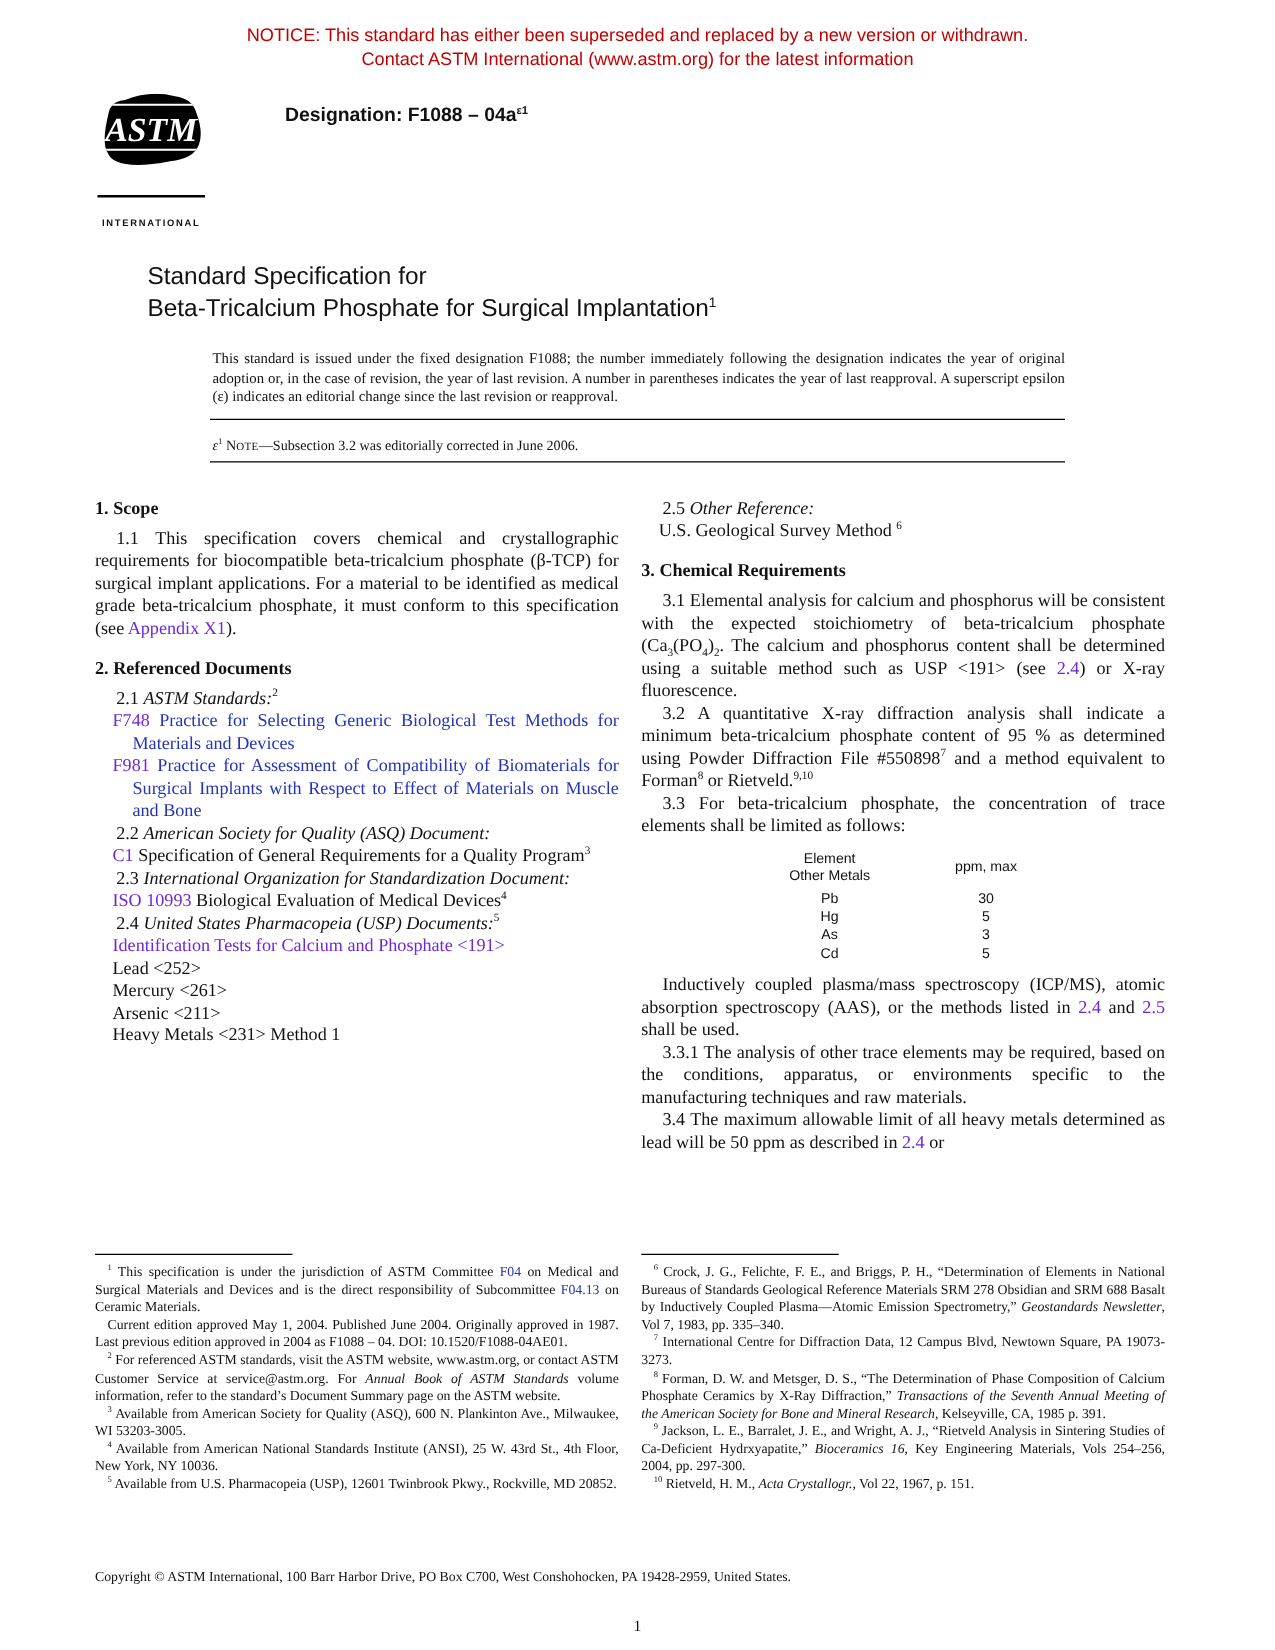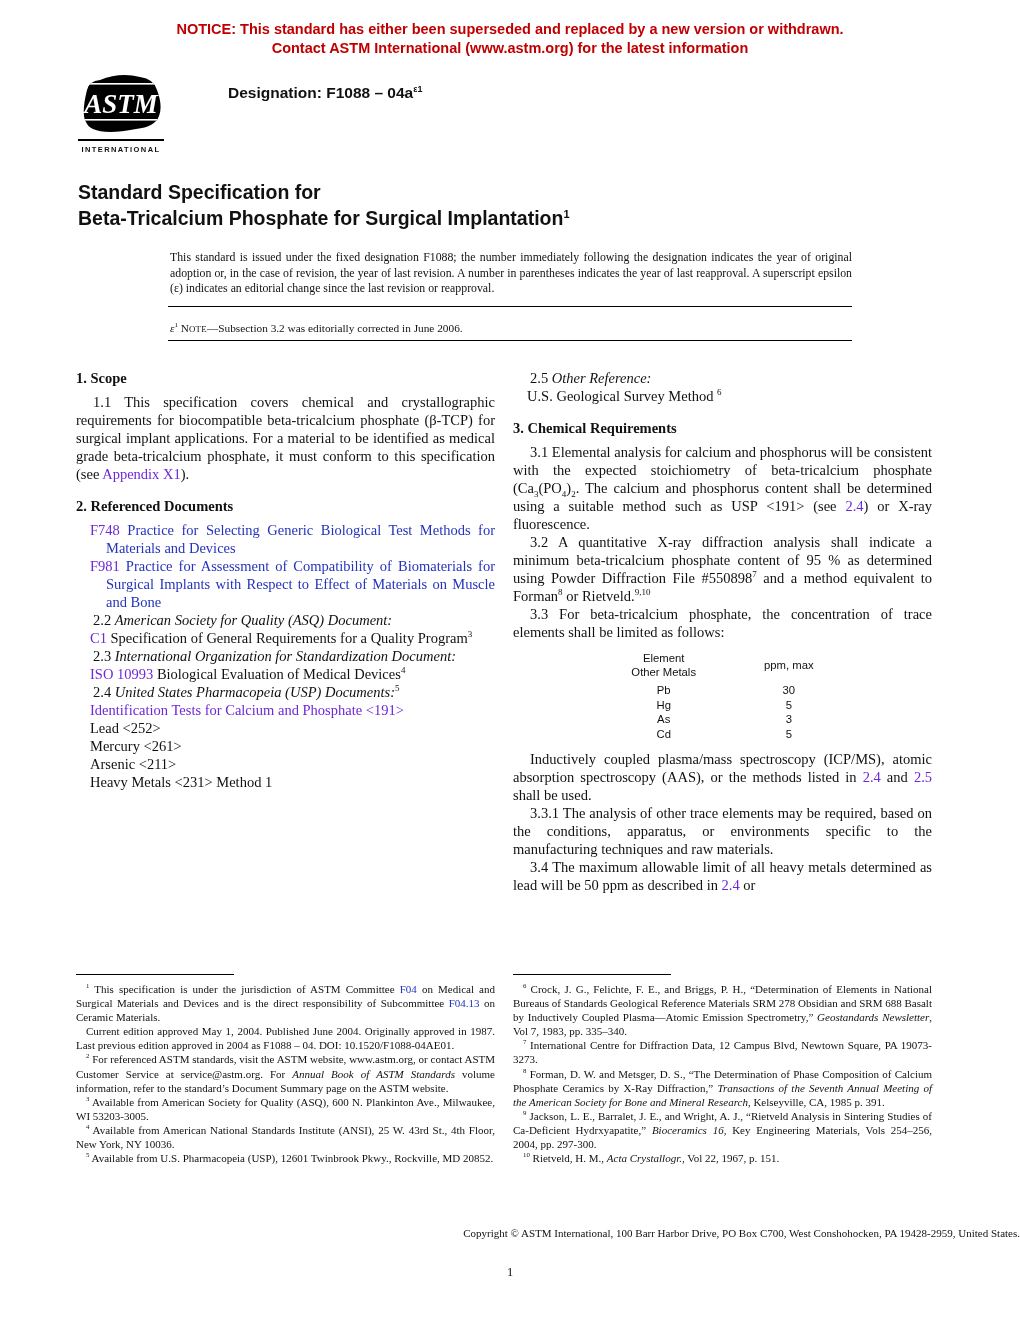--- a/index.html
+++ b/index.html
@@ -4,37 +4,37 @@
 <style>
   * { box-sizing: border-box; }
   html,body { margin:0; padding:0; background:#ffffff; }
   .page {
     width:1020px; height:1320px; margin:0 auto; background:#fff;
     position:relative; font-family:"Liberation Serif", serif; color:#111;
     overflow:hidden;
   }
   .notice {
     padding-top:20px; text-align:center; color:#c00000;
-    font-family:"Liberation Sans", sans-serif; font-weight:bold;
+    font-family:"Liberation Sans", sans-serif; font-weight:normal;
     font-size:14.5px; line-height:1.32;
   }
   .header-row { display:flex; align-items:flex-start; margin:14px 0 0 78px;gap:48px; }
   .logo { width:86px; text-align:center; }
   .logo-intl {
     font-family:"Liberation Sans", sans-serif; font-size:7.5px; font-weight:bold;
-    letter-spacing:1.4px; border-top:2px solid #000; padding-top:4px; margin-top:1px;
+    letter-spacing:1.4px; border-top:2px solid #000; padding-top:16px; margin-top:17px;
   }
   .designation {
     margin:12px 0 0 16px; font-family:"Liberation Sans", sans-serif;
     font-weight:bold; font-size:15.5px;
   }
   .designation sup { font-size:9px; }
   .title-block {
-    margin:26px 168px 0 78px; font-family:"Liberation Sans", sans-serif;
-    font-weight:bold; font-size:19.5px; line-height:1.32;
+    margin:26px 168px 0 118px; font-family:"Liberation Sans", sans-serif;
+    font-weight:normal; font-size:19.5px; line-height:1.32;
   }
   .title-block sup { font-size:11px; }
   .issued {
     margin:18px 168px 0 170px; font-size:11.8px; line-height:1.34; text-align:justify;
   }
   .ed-note {
     margin:9px 168px 0 168px; border-top:1px solid #000; border-bottom:1px solid #000;
     padding:15px 2px 6px 2px; font-size:11.3px;
   }
   .columns { display:flex; gap:18px; margin:24px 76px 0 76px; height:800px; }
@@ -51,21 +51,21 @@
   .nsc { font-size:0.78em; letter-spacing:0.3px; }
   .trace-table {
     margin:9px auto 9px auto; font-family:"Liberation Sans", sans-serif;
     font-size:11.3px; line-height:1.3; border-collapse:collapse; color:#111;
   }
   .trace-table th { font-weight:normal; text-align:center; vertical-align:middle; padding:0 34px 3px 34px; }
   .trace-table td { text-align:center; padding:0 34px; }
   .footnotes { margin-top:auto; }
   .fn-rule { width:158px; border-top:1px solid #000; margin:0 0 7px 0; }
   .fn { margin:0; font-size:11px; line-height:1.28; text-align:justify; text-indent:10px; }
-  .copyright { margin:62px 0 0 76px; font-size:11px;text-align:right; }
+  .copyright { margin:62px 0 0 76px; font-size:11px; }
   .page-num { text-align:center; margin-top:26px; font-size:12.5px; }
 </style>
 </head>
 <body>
 
 <div class="page">
 
   <div class="notice">
     <div>NOTICE: This standard has either been superseded and replaced by a new version or withdrawn.</div>
     <div>Contact ASTM International (www.astm.org) for the latest information</div>
@@ -104,20 +104,21 @@
 
   <div class="ed-note"><span class="it">ε</span><sup>1</sup><span> N</span><span class="nsc">OTE</span><span>—Subsection 3.2 was editorially corrected in June 2006.</span></div>
 
   <div class="columns">
 
     <div class="col">
       <h2 class="sec-heading first">1. Scope</h2>
       <p class="body-p"><span>1.1 This specification covers chemical and crystallographic requirements for biocompatible beta-tricalcium phosphate (β-TCP) for surgical implant applications. For a material to be identified as medical grade beta-tricalcium phosphate, it must conform to this specification (see </span><span class="lr">Appendix X1</span><span>).</span></p>
 
       <h2 class="sec-heading">2. Referenced Documents</h2>
+      <p class="body-p"><span>2.1 </span><span class="it">ASTM Standards:</span><sup>2</sup></p>
       <p class="ref-item"><span class="lr">F748</span><span class="lb"> Practice for Selecting Generic Biological Test Methods for Materials and Devices</span></p>
       <p class="ref-item"><span class="lr">F981</span><span class="lb"> Practice for Assessment of Compatibility of Biomaterials for Surgical Implants with Respect to Effect of Materials on Muscle and Bone</span></p>
       <p class="body-p"><span>2.2 </span><span class="it">American Society for Quality (ASQ) Document:</span></p>
       <p class="ref-item"><span class="lr">C1</span><span> Specification of General Requirements for a Quality Program</span><sup>3</sup></p>
       <p class="body-p"><span>2.3 </span><span class="it">International Organization for Standardization Document:</span></p>
       <p class="ref-item"><span class="lr">ISO 10993</span><span> Biological Evaluation of Medical Devices</span><sup>4</sup></p>
       <p class="body-p"><span>2.4 </span><span class="it">United States Pharmacopeia (USP) Documents:</span><sup>5</sup></p>
       <p class="ref-item"><span class="lr">Identification Tests for Calcium and Phosphate &lt;191&gt;</span></p>
       <p class="ref-item">Lead &lt;252&gt;</p>
       <p class="ref-item">Mercury &lt;261&gt;</p>

